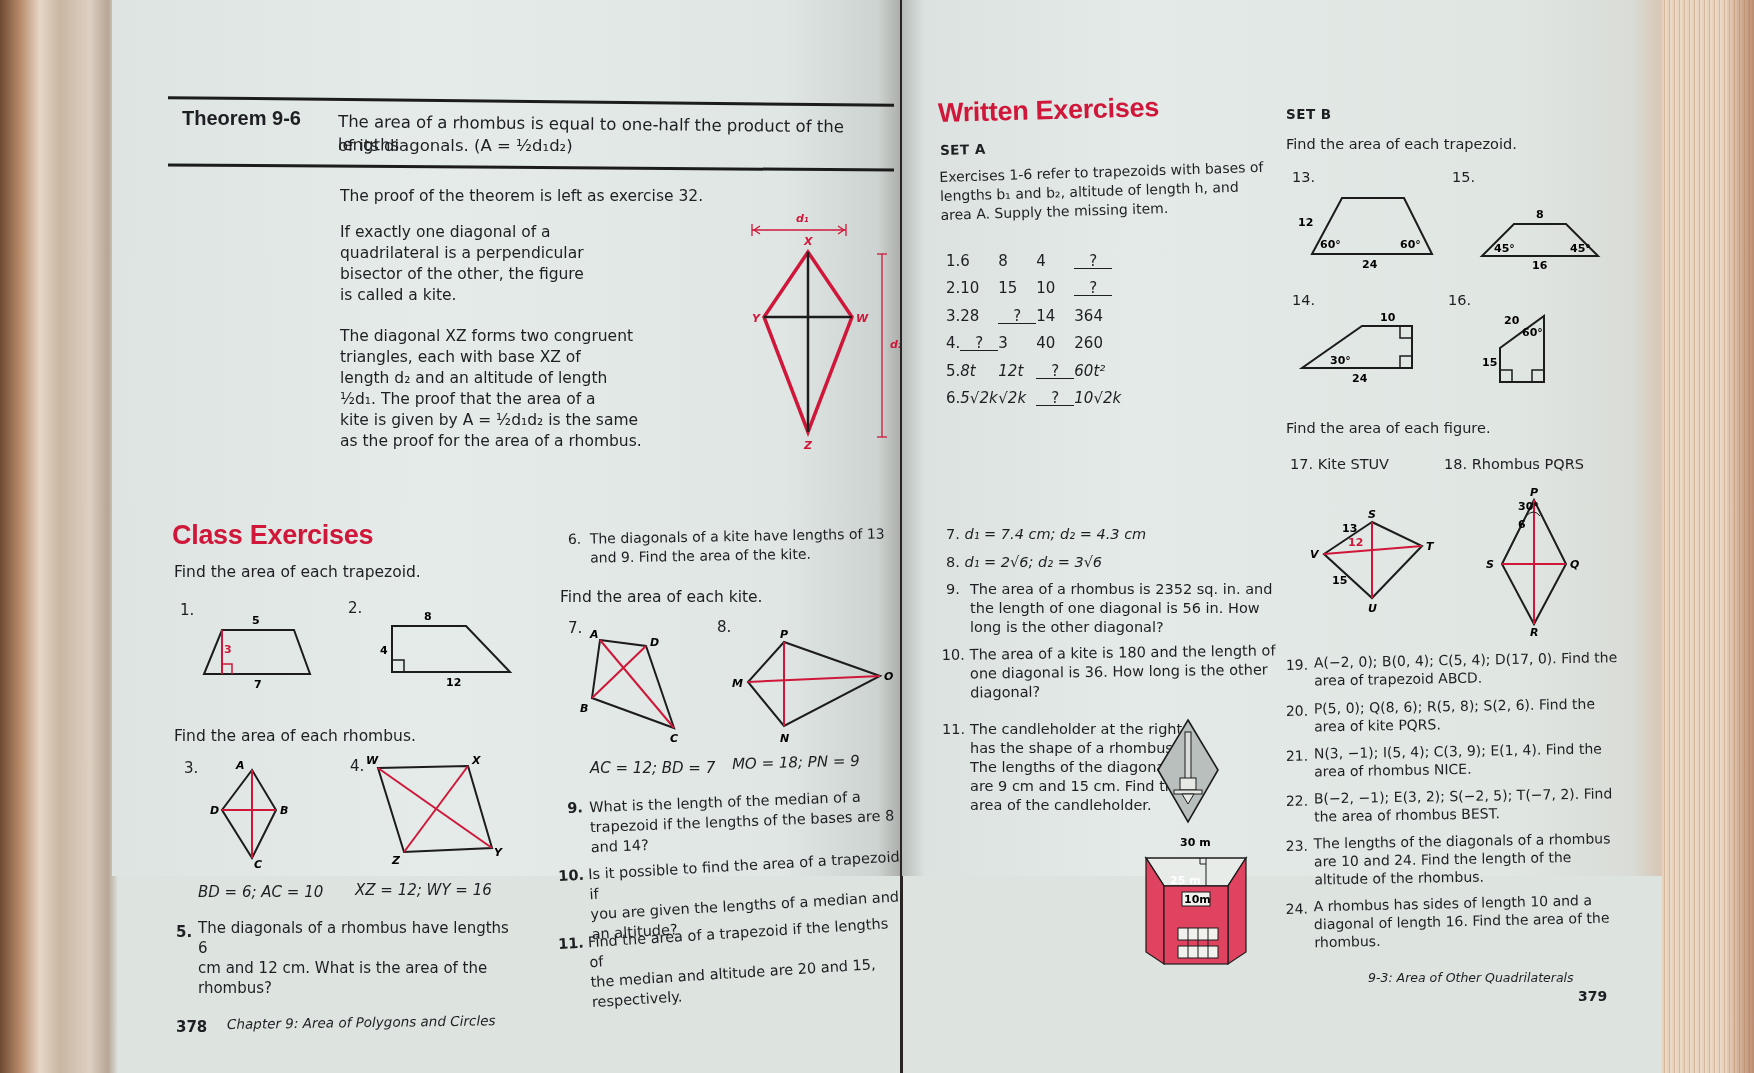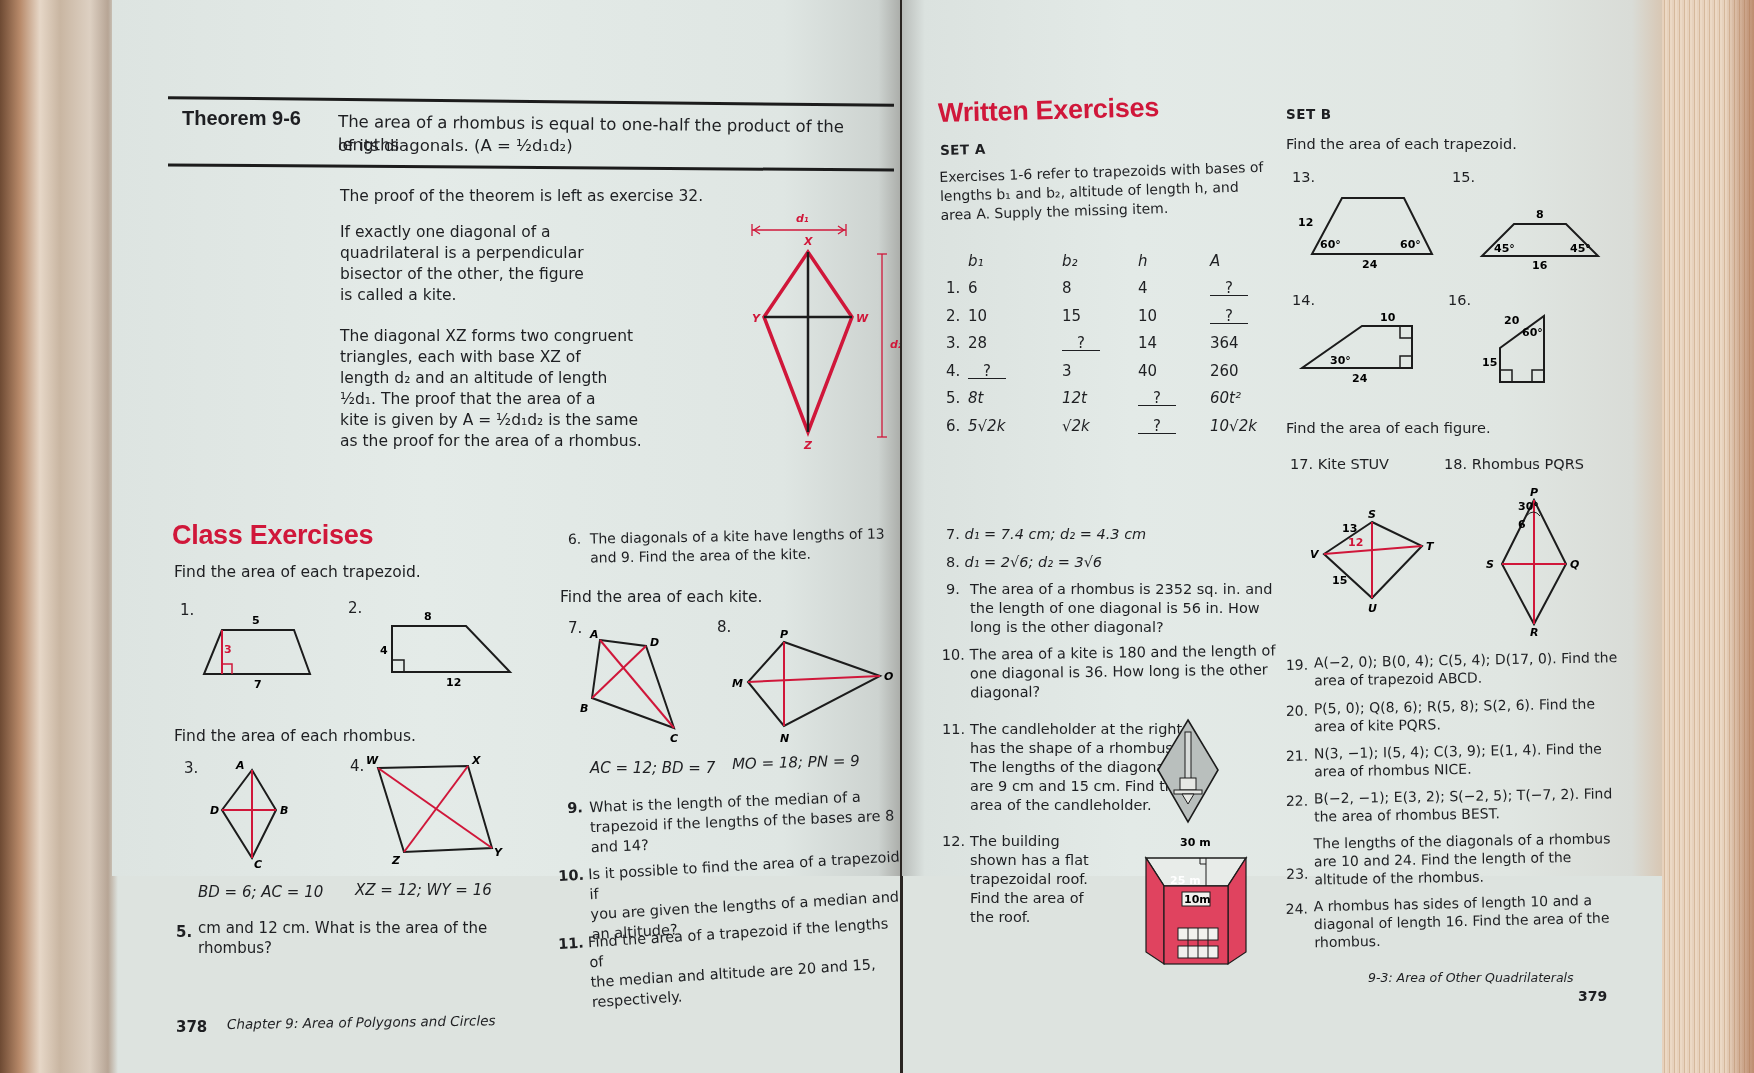--- a/index.html
+++ b/index.html
@@ -127,20 +127,21 @@
       <text class="lbli" x="2" y="10">W</text>
       <text class="lbli" x="108" y="10">X</text>
       <text class="lbli" x="130" y="102">Y</text>
       <text class="lbli" x="28" y="110">Z</text>
     </svg>
     <div class="abs txt it" style="left:243px; top:880px;">XZ = 12; WY = 16</div>
 
     <div class="abs txt" style="left:64px; top:918px; width:340px; font-size:15px; line-height:20px;">
       <span class="abs" style="left:0; top:4px; font-weight:bold;">5.</span>
       <div style="padding-left:22px;">
+        <div>The diagonals of a rhombus have lengths 6</div>
         <div>cm and 12 cm. What is the area of the</div>
         <div>rhombus?</div>
       </div>
     </div>
 
     <div class="abs txt" style="left:456px; top:530px; font-size:14px; line-height:19px; transform:rotate(-1deg); transform-origin:left;">
       <span class="abs" style="left:0; top:0;">6.</span>
       <div style="padding-left:22px;">
         <div>The diagonals of a kite have lengths of 13</div>
         <div>and 9. Find the area of the kite.</div>
@@ -208,27 +209,20 @@
     <div class="abs heading" style="left:36px; top:98px; transform:rotate(-1.5deg); transform-origin:left;">Written Exercises</div>
     <div class="abs setlabel" style="left:38px; top:142px; transform:rotate(-1.5deg); transform-origin:left;">SET A</div>
     <div class="abs txt" style="left:38px; top:168px; font-size:14px; line-height:19px; transform:rotate(-1.8deg); transform-origin:left;">
       <div>Exercises 1-6 refer to trapezoids with bases of</div>
       <div>lengths b₁ and b₂, altitude of length h, and</div>
       <div>area A. Supply the missing item.</div>
     </div>
 
     <table class="trap" style="left:44px; top:247px;">
       <tbody>
-          <tr>
-        <td style="width:22px;"></td>
-        <td class="it" style="width:94px;">b₁</td>
-        <td class="it" style="width:76px;">b₂</td>
-        <td class="it" style="width:72px;">h</td>
-        <td class="it" style="width:60px;">A</td>
-      </tr>
       <tr>
         <td>1.</td>
         <td>6</td>
         <td>8</td>
         <td>4</td>
         <td><span class="blank">?</span></td>
       </tr>
       <tr>
         <td>2.</td>
         <td>10</td>
@@ -304,30 +298,20 @@
     </div>
 
     <svg style="left:252px; top:716px;" width="70" height="110">
       <polygon points="34,4 64,54 34,106 4,54" fill="#b9bfbd" stroke="#1c1c1c" stroke-width="1.6"></polygon>
       <rect x="31" y="16" width="6" height="48" fill="#d7dbd9" stroke="#1c1c1c" stroke-width="1"></rect>
       <rect x="26" y="62" width="16" height="12" fill="#e6e8e4" stroke="#1c1c1c" stroke-width="1"></rect>
       <rect x="20" y="74" width="28" height="4" fill="#e6e8e4" stroke="#1c1c1c" stroke-width="1"></rect>
       <polygon points="28,78 40,78 34,88" fill="#e6e8e4" stroke="#1c1c1c" stroke-width="1"></polygon>
     </svg>
 
-    <div class="abs txt" style="left:40px; top:832px; font-size:14.5px; line-height:19px;">
-      <span class="abs" style="left:0; top:0;">12.</span>
-      <div style="padding-left:28px;">
-        <div>The building</div>
-        <div>shown has a flat</div>
-        <div>trapezoidal roof.</div>
-        <div>Find the area of</div>
-        <div>the roof.</div>
-      </div>
-    </div>
 
     <svg style="left:240px; top:836px;" width="110" height="132">
       <text class="lbl" x="38" y="10">30 m</text>
       <polygon points="4,22 104,22 86,50 22,50" fill="#e8ece9" stroke="#1c1c1c" stroke-width="1.5"></polygon>
       <polygon points="4,22 22,50 22,128 4,116" fill="#e0435f" stroke="#1c1c1c" stroke-width="1.2"></polygon>
       <polygon points="104,22 86,50 86,128 104,116" fill="#e0435f" stroke="#1c1c1c" stroke-width="1.2"></polygon>
       <rect x="22" y="50" width="64" height="78" fill="#e0435f" stroke="#1c1c1c" stroke-width="1.2"></rect>
       <line x1="64" y1="22" x2="64" y2="50" stroke="#1c1c1c" stroke-width="1"></line>
       <polyline points="58,22 58,28 64,28" fill="none" stroke="#1c1c1c" stroke-width="1"></polyline>
       <rect x="36" y="92" width="40" height="12" fill="#f1f1ee" stroke="#1c1c1c" stroke-width="1"></rect>
@@ -441,21 +425,21 @@
       </div>
     </div>
     <div class="abs txt" style="left:384px; top:790px; font-size:14px; line-height:18px; transform:rotate(-1deg); transform-origin:left;">
       <span class="abs" style="left:0; top:2px;">22.</span>
       <div style="padding-left:28px;">
         <div>B(−2, −1); E(3, 2); S(−2, 5); T(−7, 2). Find</div>
         <div>the area of rhombus BEST.</div>
       </div>
     </div>
     <div class="abs txt" style="left:384px; top:835px; font-size:14px; line-height:18px; transform:rotate(-1deg); transform-origin:left;">
-      <span class="abs" style="left:0; top:2px;margin-top:28px;">23.</span>
+      <span class="abs" style="left:0; top:2px;">23.</span>
       <div style="padding-left:28px;">
         <div>The lengths of the diagonals of a rhombus</div>
         <div>are 10 and 24. Find the length of the</div>
         <div>altitude of the rhombus.</div>
       </div>
     </div>
     <div class="abs txt" style="left:384px; top:898px; font-size:14px; line-height:18px; transform:rotate(-1.3deg); transform-origin:left;">
       <span class="abs" style="left:0; top:2px;">24.</span>
       <div style="padding-left:28px;">
         <div>A rhombus has sides of length 10 and a</div>

